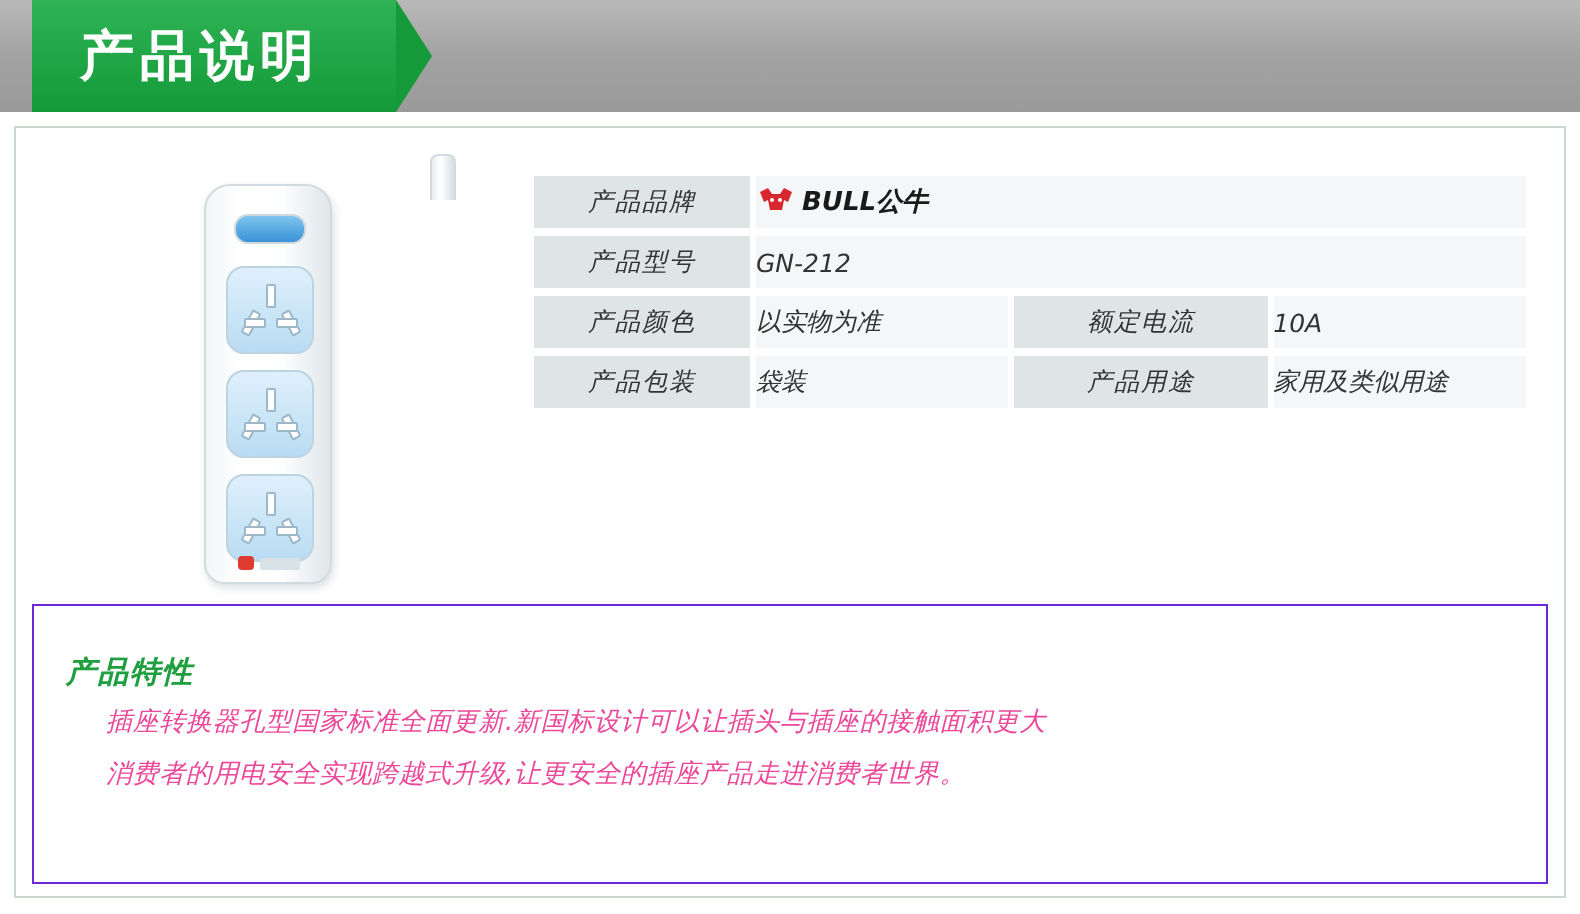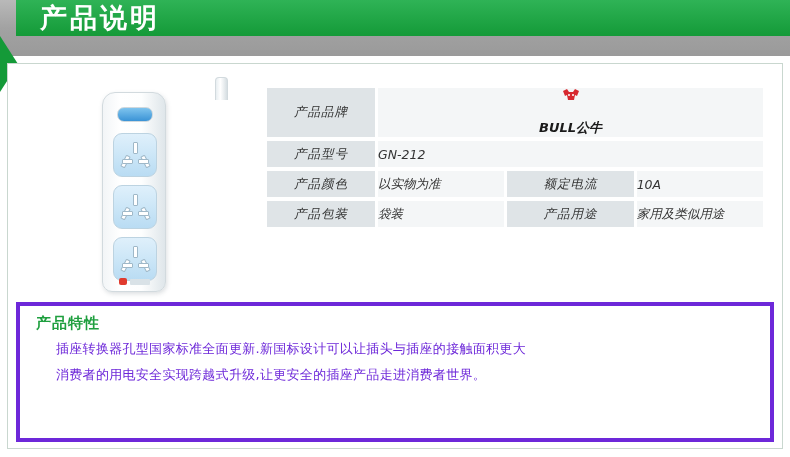--- a/index.html
+++ b/index.html
@@ -21,21 +21,20 @@
   }
 
   
   .header {
     position: relative;
     height: 56px;
     background: #a8a8a8;
     background: linear-gradient(to bottom, #b9b9b9 0%, #a2a2a2 50%, #9a9a9a 100%);
     display: flex;
     align-items: stretch;
-    flex-direction: column;
   }
   .header-title {
     background: #1f9f3f;
     background: linear-gradient(to bottom, #2fb356 0%, #149a38 100%);
     color: #ffffff;
     font-size: 27px;
     font-weight: bold;
     letter-spacing: 3px;
     display: flex;
     align-items: center;
@@ -182,22 +181,21 @@
     padding-left: 10px;
     color: #3a3a3a;
     font-size: 11.5px;
     font-family: "DejaVu Sans", "Liberation Sans", sans-serif;
   }
   td.val.wide { width: 136px; }
 
   .brand-cell {
     display: flex;
     align-items: center;
-    gap: 15px;
-    flex-direction: column;
+    gap: 3px;
   }
   .brand-mark {
     display: inline-block;
     width: 20px;
     height: 16px;
     position: relative;
   }
   .brand-text {
     font-size: 13px;
     font-weight: bold;
@@ -205,35 +203,36 @@
     letter-spacing: 0px;
   }
 
   
   .features {
     position: absolute;
     left: 8px;
     right: 8px;
     top: 238px;
     bottom: 6px;
-    border: 4px solid #6d28d9;
-    box-sizing: border-box;
-    padding: 8px 14px;
+    border: 1px solid #6d28d9;
+    box-sizing: border-box;
+    padding: 24px 14px;
+    font-style: italic;
   }
   .features-title {
     color: #1f9f3f;
     font-size: 15px;
     font-weight: bold;
     margin: 0 0 6px 2px;
     letter-spacing: 1px;
   }
   .features-body p {
     margin: 0 0 6px 22px;
     font-size: 13px;
-    color: #6d28d9;
+    color: #ec4899;
     line-height: 1.55;
     letter-spacing: 0.3px;
   }
 </style>
 </head>
 <body>
 
 <div class="page">
 
   <div class="header">

